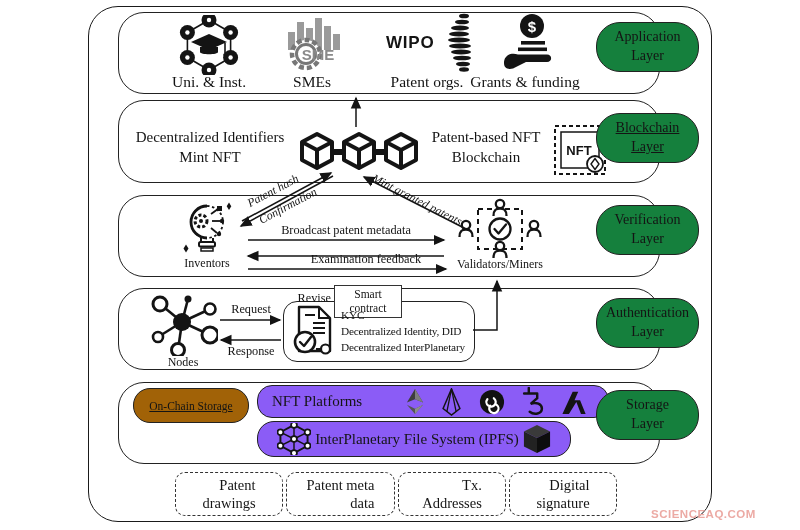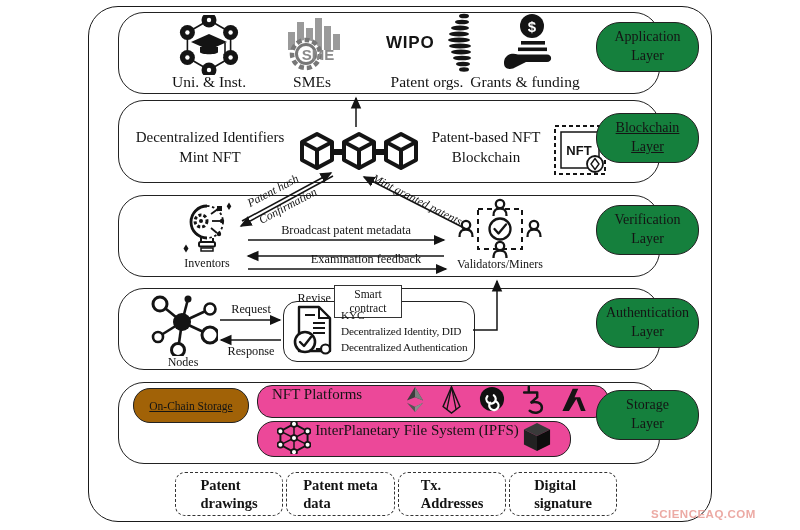--- a/index.html
+++ b/index.html
@@ -12,27 +12,27 @@
   .bubble{left:596px;width:101px;height:48px;border:1.4px solid #222;border-radius:24px;background:#15803d;
           z-index:5;display:flex;align-items:center;justify-content:center;text-align:center;
           font-size:14px;line-height:1.35;}
   .toplabel{font-size:15.5px;text-align:center;z-index:2;}
   .smalllabel{font-size:12px;text-align:center;z-index:2;}
   .arrlabel{font-size:12.3px;text-align:center;transform:translate(-50%,-50%);white-space:nowrap;z-index:3;}
   .diaglabel{font-size:11.8px;font-style:italic;white-space:nowrap;z-index:3;}
   .two{line-height:1.35;text-align:center;font-size:15px;z-index:2;}
   .pill{left:133px;width:114px;height:33px;border:1.3px solid #222;border-radius:17px;background:#a16207;
         display:flex;align-items:center;justify-content:center;font-size:11.5px;z-index:2;text-decoration:underline;}
-  .innerbox{border:1.3px solid #222;border-radius:15px;background:#ec4899;display:flex;z-index:2;}
+  .innerbox{border:1.3px solid #222;border-radius:15px;background:#8b5cf6;display:flex;align-items:center;z-index:2;}
   .kycbox{left:283px;top:301px;width:190px;height:59px;border:1.3px solid #222;border-radius:14px;background:#fff;z-index:2;}
   .scbox{left:334px;top:285px;width:66px;height:31px;border:1.3px solid #333;background:#fff;z-index:3;
          display:flex;align-items:center;justify-content:center;text-align:center;font-size:11.5px;line-height:1.15;}
   .kyctext{left:341px;top:307px;width:130px;font-size:11.3px;line-height:1.42;z-index:3;letter-spacing:-0.2px;}
   .dashedbox{top:472px;width:106px;height:42px;border:1.6px dashed #333;border-radius:10px;background:#fff;
-             display:flex;align-items:center;justify-content:center;text-align:left;font-size:14.5px;line-height:1.25;font-weight:bold;}
+             display:flex;align-items:center;justify-content:center;text-align:right;font-size:14.5px;line-height:1.25;}
   .wipotext{font-family:"Liberation Sans","DejaVu Sans",sans-serif;font-weight:800;font-size:17px;letter-spacing:0.8px;z-index:2;}
   .watermark{left:651px;top:508px;font-family:"Liberation Sans","DejaVu Sans",sans-serif;font-size:11.5px;
              font-weight:bold;color:#ecaaa4;letter-spacing:0.5px;z-index:6;}
   svg{display:block;}
   #arrows{position:absolute;left:0;top:0;z-index:4;pointer-events:none;}
 </style>
 </head>
 <body>
 
 <div id="canvas">
@@ -254,21 +254,21 @@
         <line x1="22" y1="28" x2="34" y2="28"></line>
     </g>
     <circle cx="14" cy="37" r="10" fill="#fff" stroke="#141414" stroke-width="2.6"></circle>
     <path d="M9,37 L13,41 L20,32" fill="none" stroke="#141414" stroke-width="2.4" stroke-linecap="round" stroke-linejoin="round"></path>
     <line x1="25" y1="44" x2="29" y2="44" stroke="#141414" stroke-width="2"></line>
     <circle cx="34.5" cy="44" r="4.5" fill="#fff" stroke="#141414" stroke-width="2.2"></circle>
   </svg>
   <div class="abs kyctext">
     <div>KYC</div>
     <div>Decentralized Identity, DID</div>
-    <div>Decentralized Authentication</div>
+    <div>Decentralized InterPlanetary</div>
   </div>
 
   <div class="abs row" style="top:382px;height:80px;"></div>
   <div class="abs bubble ml" style="top:390px;">Storage
 Layer</div>
 
   <div class="abs pill" style="top:388px;">On-Chain Storage</div>
 
   <div class="abs innerbox" style="left:257px;top:385px;width:316px;height:31px;padding:0 20px 0 14px;gap:17px;">
     <span style="font-size:15px;margin-right:auto;">NFT Platforms</span>

